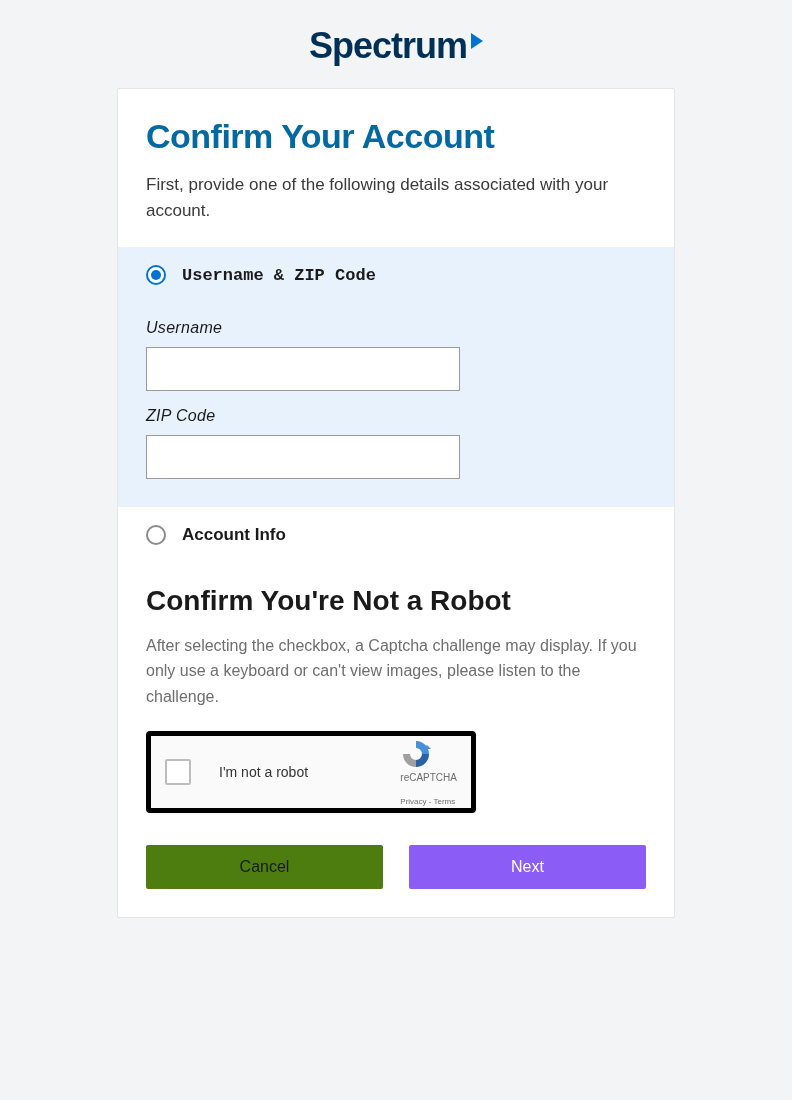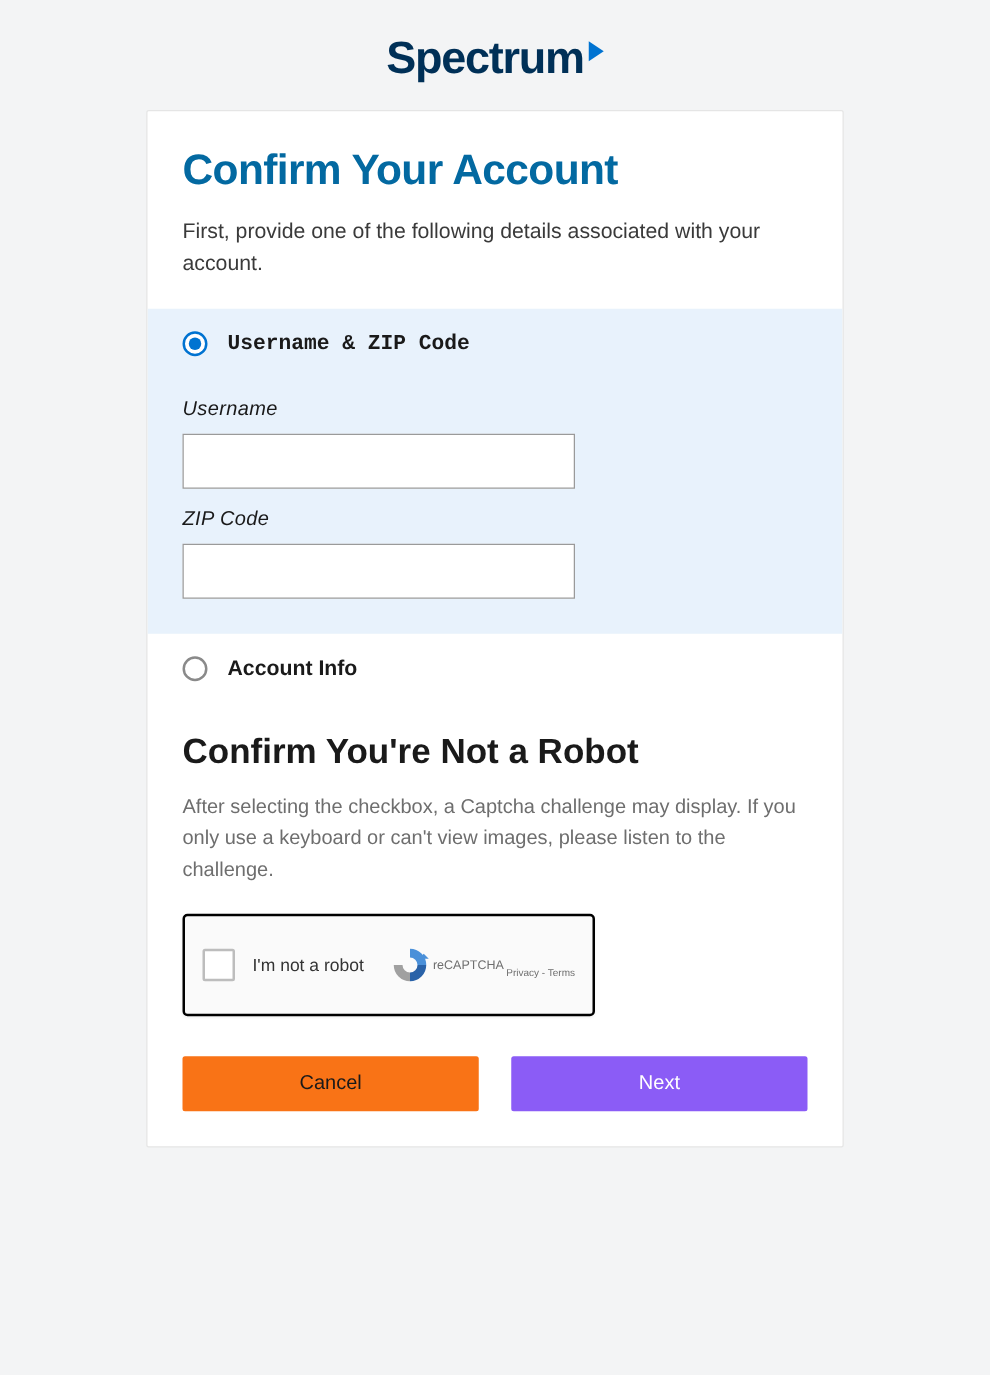--- a/index.html
+++ b/index.html
@@ -132,46 +132,46 @@
   }
   .captcha-text {
     font-size: 16px;
     line-height: 1.6;
     color: #6e6e6e;
     margin-bottom: 22px;
   }
   .recaptcha {
     width: 330px;
     height: 82px;
-    border: 2px solid #000000;
+    border: 5px solid #000000;
     border-radius: 4px;
     background: #fafafa;
     display: flex;
     align-items: center;
     padding: 0 14px;
-    gap: 14px;
+    gap: 28px;
     box-shadow: 0 1px 2px rgba(0,0,0,0.05);
   }
   .recaptcha-check {
     width: 26px; height: 26px;
     border: 2px solid #bdbdbd;
     border-radius: 2px;
     background: #fff;
     cursor: pointer;
     flex-shrink: 0;
   }
   .recaptcha-label {
     font-size: 14px;
     color: #333;
     flex: 1;
   }
   .recaptcha-right {
     display: flex;
-    flex-direction: row;
-    align-items: center;
+    flex-direction: column;
+    align-items: flex-start;
     font-size: 9px;
     color: #6e6e6e;
     gap: 2px;
   }
   .recaptcha-icon svg { display: block; }
   .recaptcha-brand {
     font-size: 10px;
     color: #6e6e6e;
   }
   .recaptcha-links {
@@ -187,21 +187,21 @@
   .btn {
     flex: 1;
     height: 44px;
     border: none;
     font-size: 16px;
     font-weight: 500;
     cursor: pointer;
     border-radius: 2px;
   }
   .btn-cancel {
-    background: #f97316;
+    background: #4d7c0f;
     color: #1a1a1a;
   }
   .btn-next {
     background: #8b5cf6;
     color: #fff;
   }
 </style>
 </head>
 <body>
 

